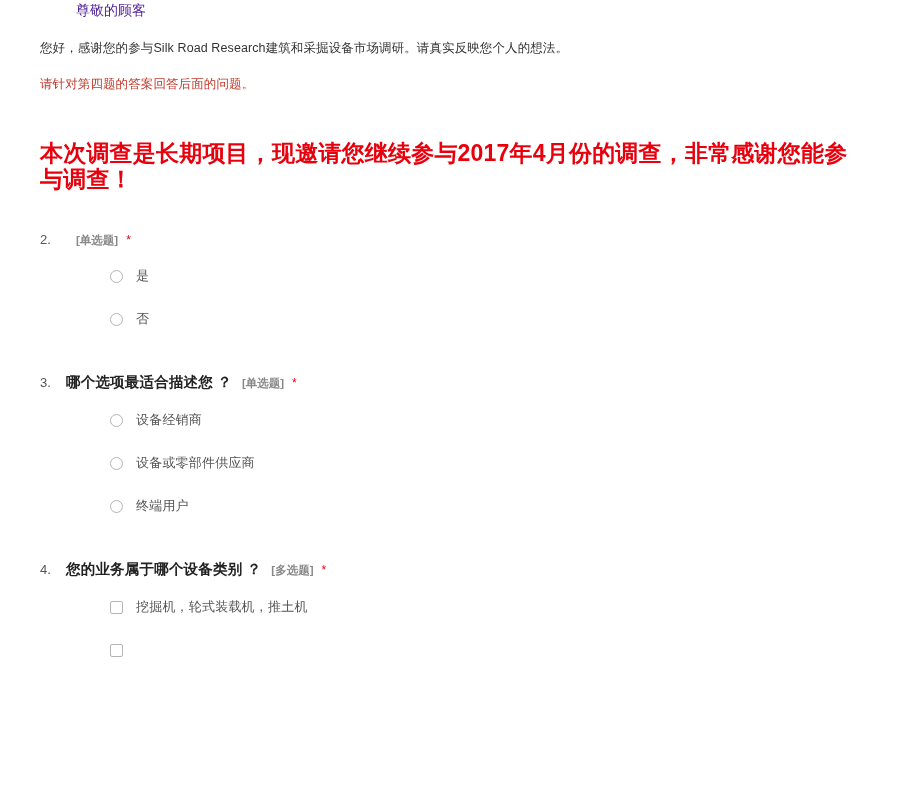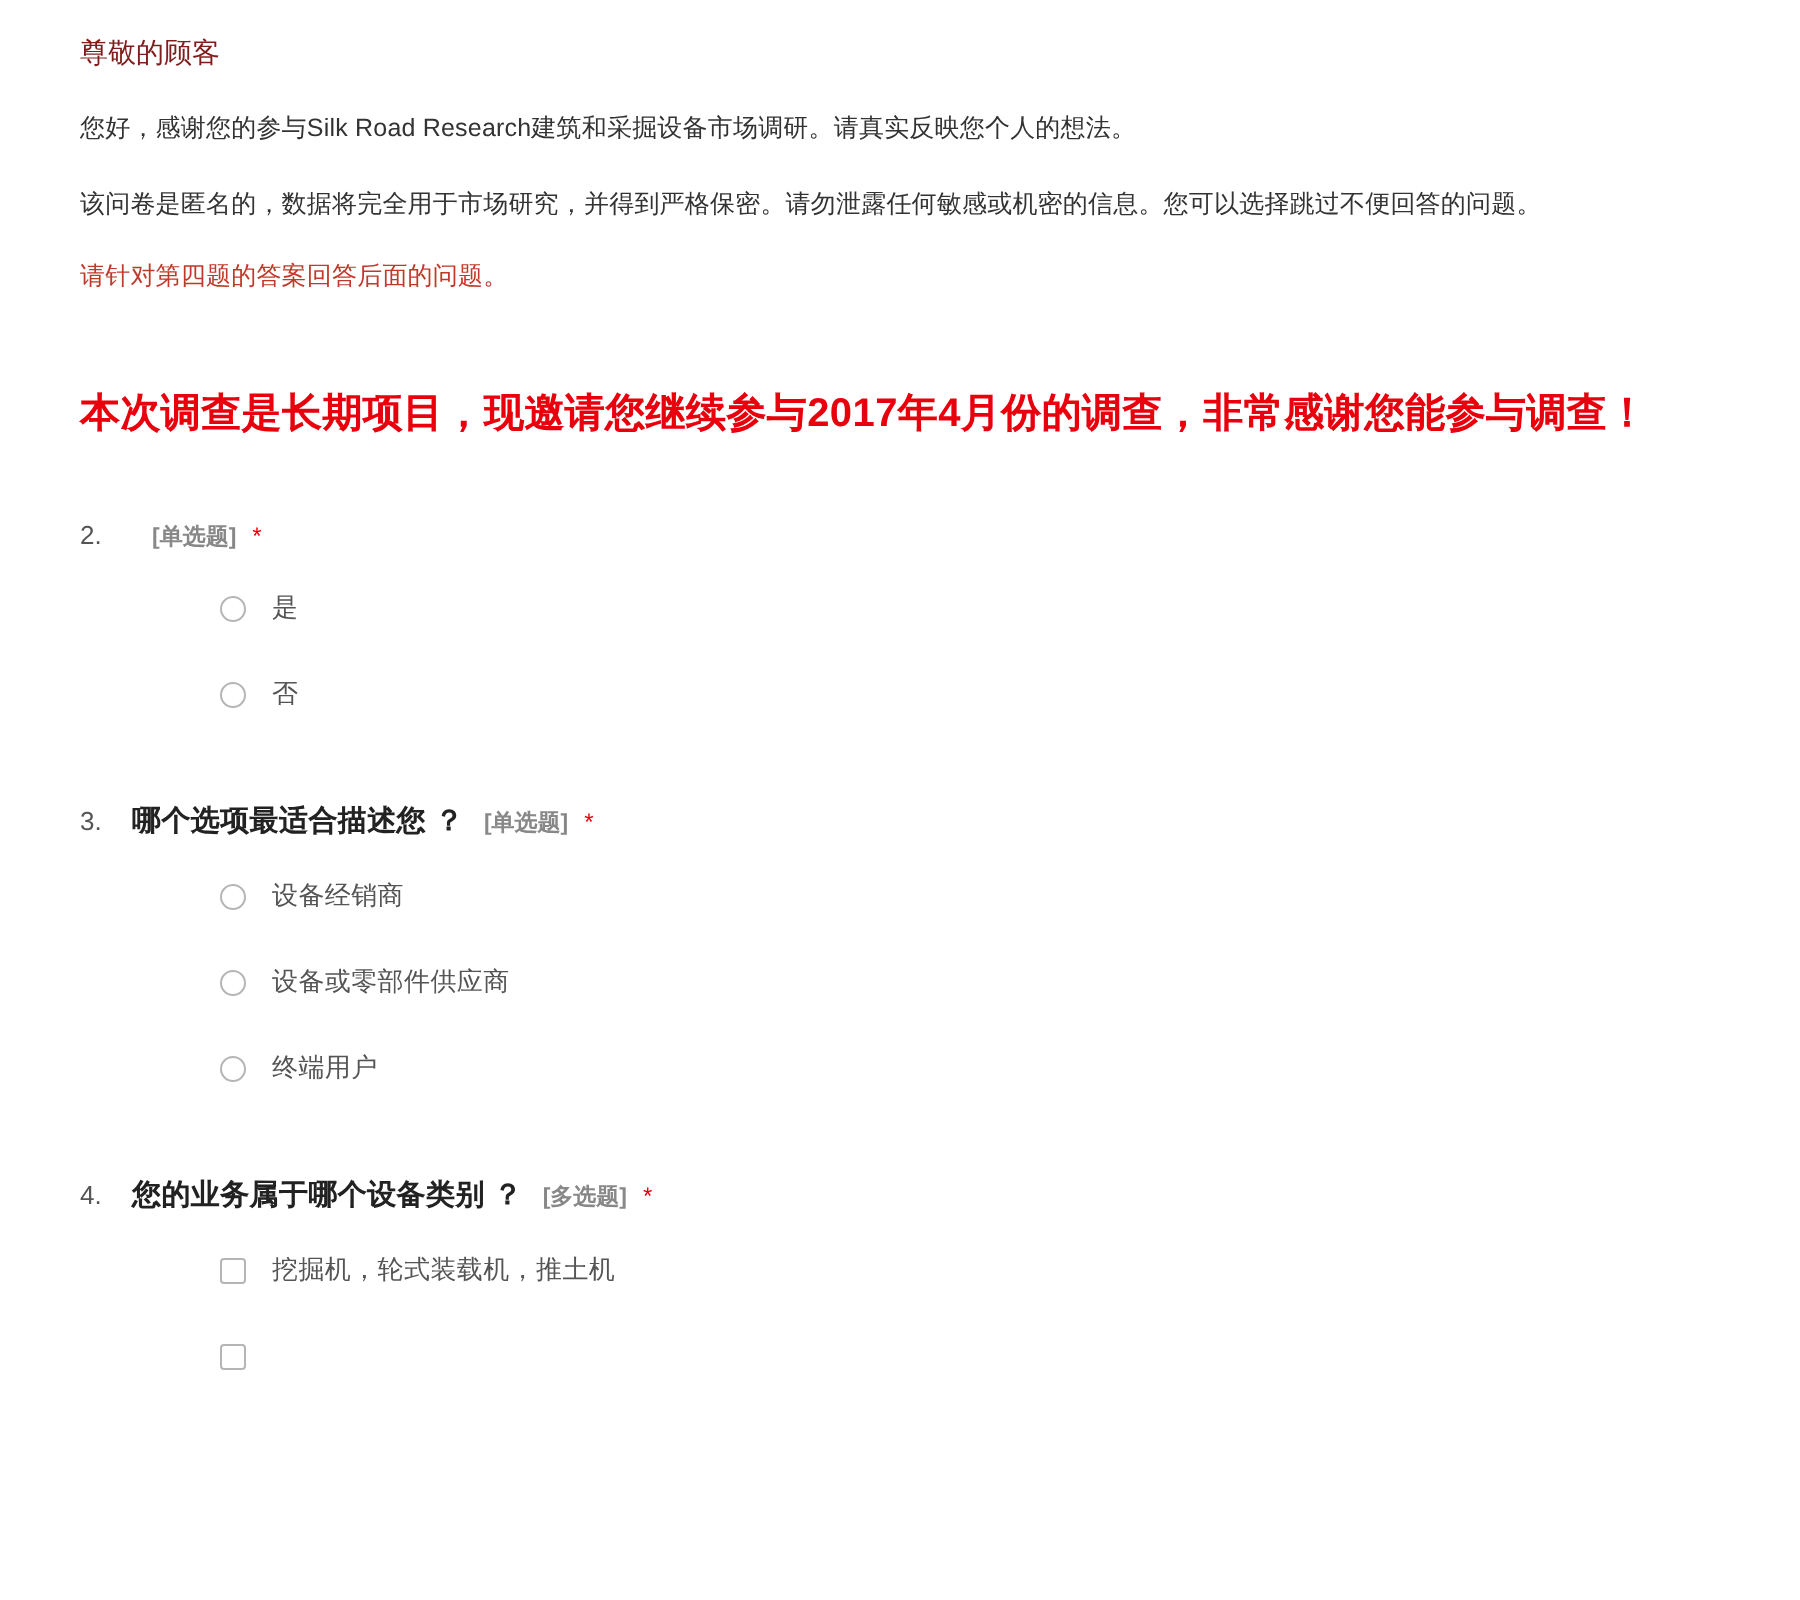--- a/index.html
+++ b/index.html
@@ -18,40 +18,40 @@
     position: relative;
     width: 900px;
     height: 800px;
     box-sizing: border-box;
     padding: 0 40px;
   }
 
   
   .salutation {
     font-size: 14px;
-    color: #7f1d1d;
-    padding-top: 16px;
+    color: #4c1d95;
     line-height: 20px;
+    margin-left: 36px;
   }
   .intro-p {
     font-size: 12.5px;
     color: #333;
     line-height: 20px;
     margin-top: 18px;
     letter-spacing: 0.1px;
   }
   .intro-note {
     font-size: 12.5px;
     color: #c0392b;
     line-height: 20px;
     margin-top: 16px;
     letter-spacing: 0.1px;
   }
   .headline {
-    font-size: 20px;
+    font-size: 23px;
     font-weight: bold;
     color: #e8000d;
     margin-top: 46px;
     letter-spacing: 0.2px;
     line-height: 26px;
   }
 
   
   .question-block {
     margin-top: 40px;
@@ -122,21 +122,20 @@
 </style>
 </head>
 <body>
 
 <div class="page">
 
   <div class="salutation">尊敬的顾客</div>
 
   <div class="intro-p">您好，感谢您的参与Silk Road Research建筑和采掘设备市场调研。请真实反映您个人的想法。</div>
 
-  <div class="intro-p">该问卷是匿名的，数据将完全用于市场研究，并得到严格保密。请勿泄露任何敏感或机密的信息。您可以选择跳过不便回答的问题。</div>
 
   <div class="intro-note">请针对第四题的答案回答后面的问题。</div>
 
   <div class="headline">本次调查是长期项目，现邀请您继续参与2017年4月份的调查，非常感谢您能参与调查！</div>
 
   <div class="question-block">
     <div class="q-head">
       <span class="q-num">2.</span>
       <span class="q-type">[单选题]</span>
       <span class="q-req">*</span>

